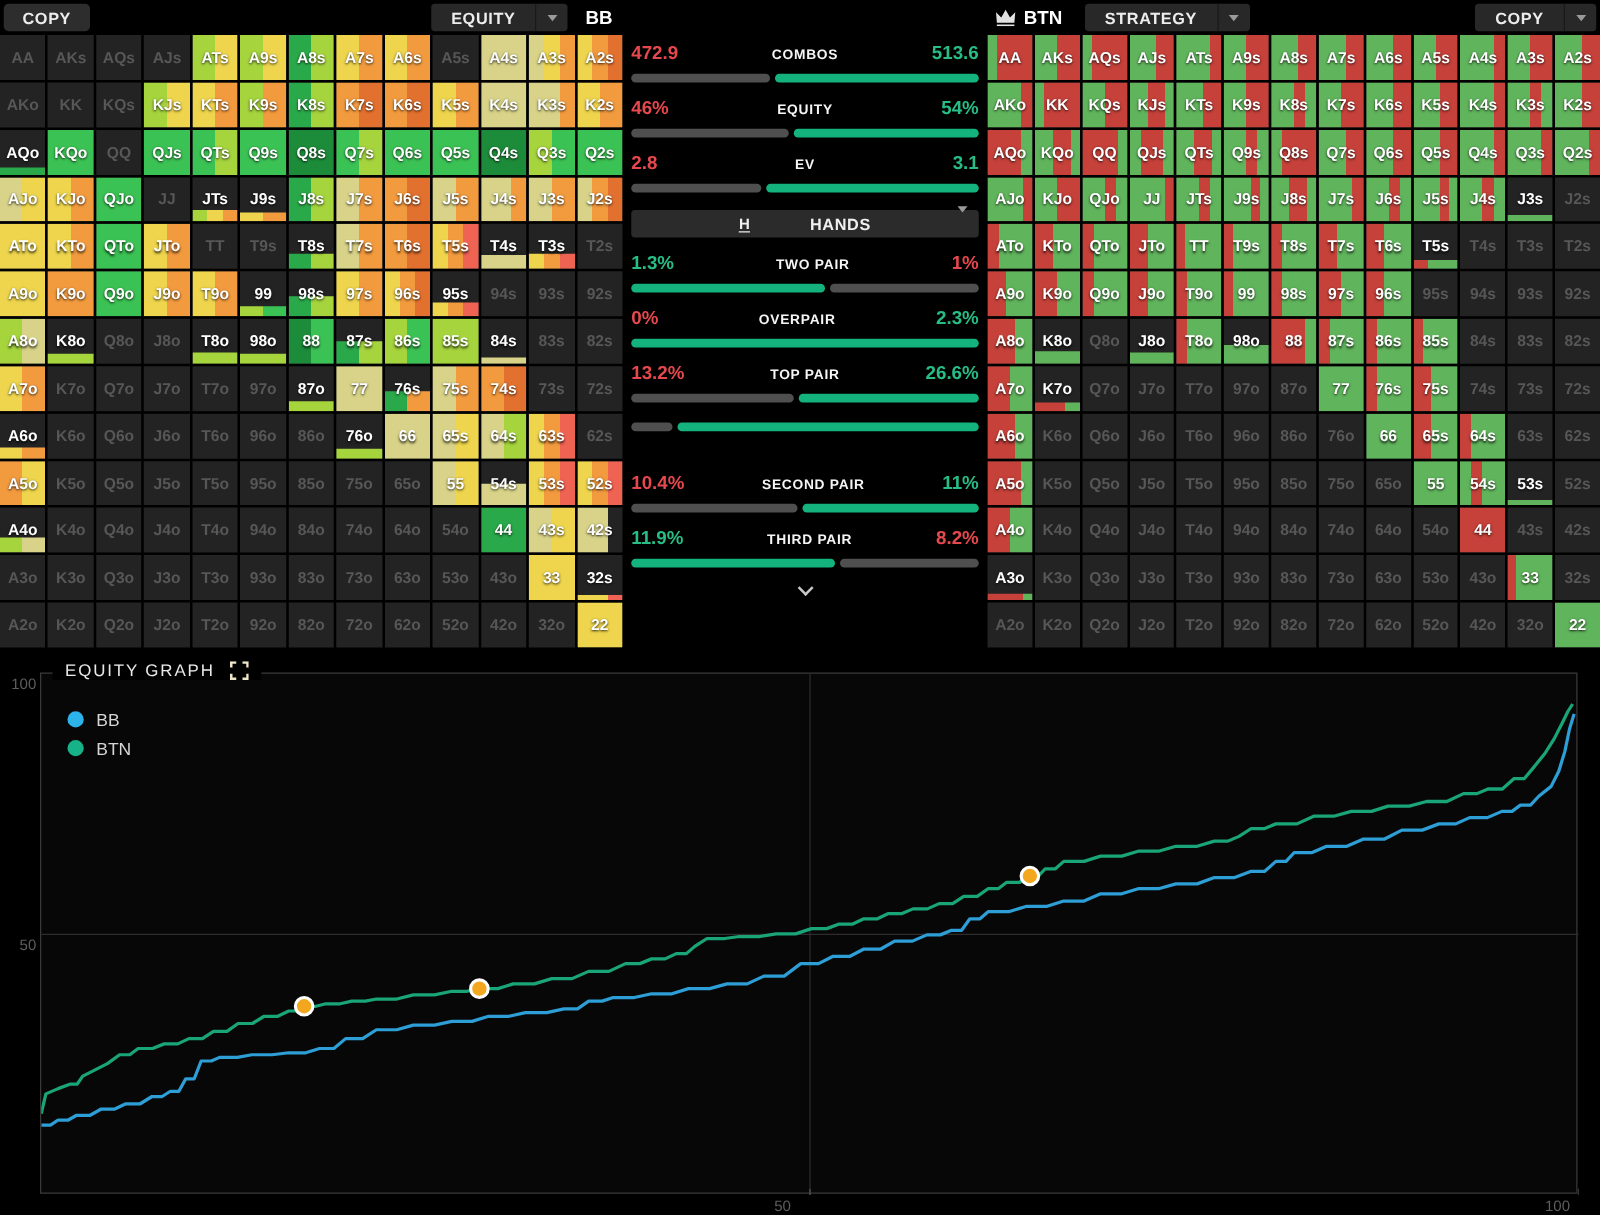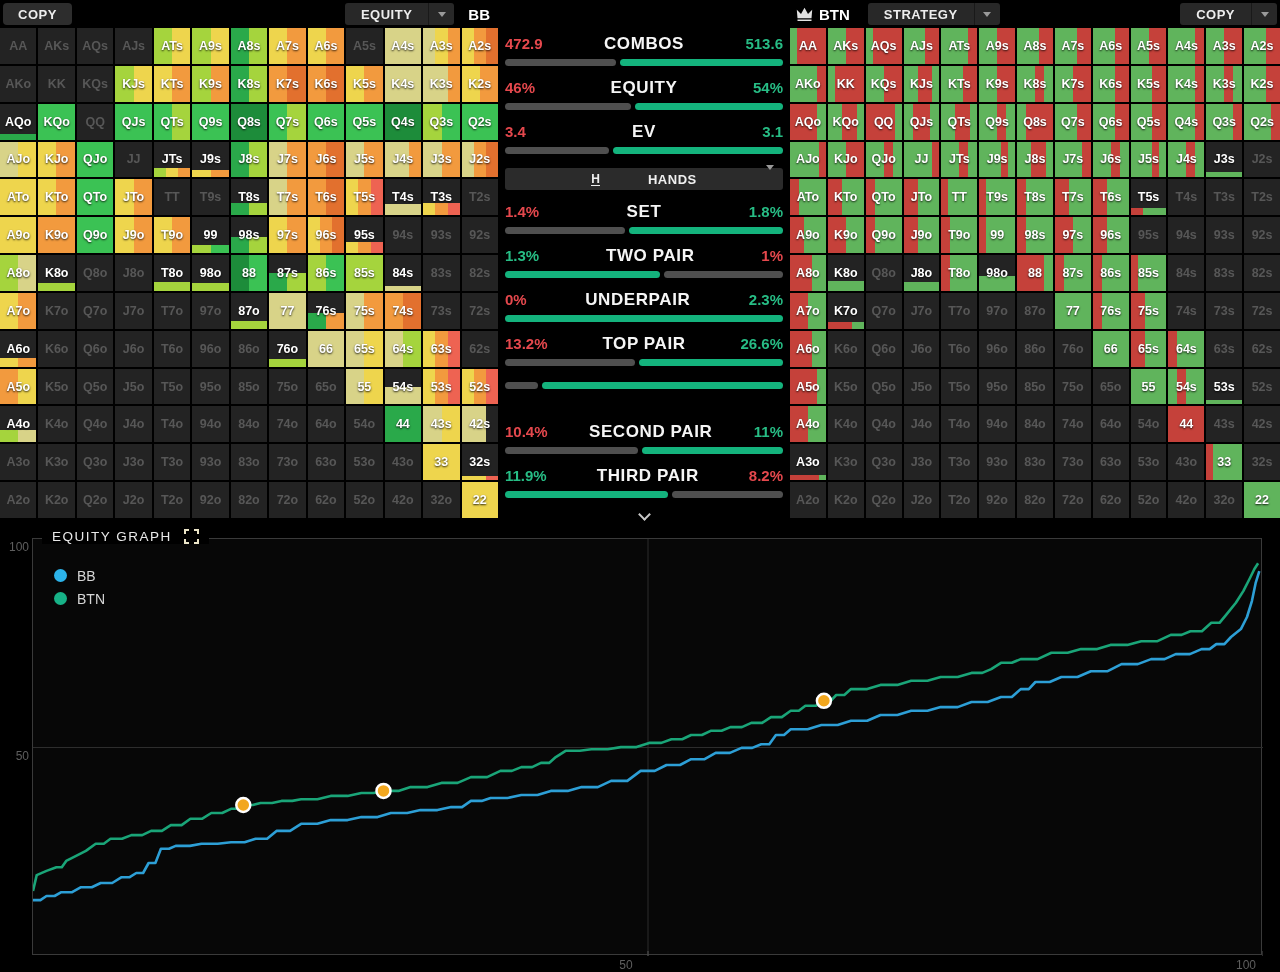--- a/index.html
+++ b/index.html
@@ -29,21 +29,21 @@
   .cell .fill { position:absolute; left:0; right:0; bottom:0; }
   .cell .lbl { position:absolute; inset:0; display:flex; align-items:center;
     justify-content:center; font-size:12.5px; font-weight:700; color:#fff;
     text-shadow:0 1px 2px rgba(0,0,0,.85); }
   .cell.folded .lbl { color:#575757; text-shadow:none; font-weight:700; }
 
   
   #center { left:498px; top:0; width:292px; height:518px; padding:28px 7px 0 7px; }
   .stat-row { height:44px; padding-top:6px; }
   .stat-top { display:flex; align-items:baseline; justify-content:space-between; height:21px; }
-  .stat-label { color:#f5f5f5; font-weight:700; font-size:17px; letter-spacing:.6px; }
+  .stat-label { color:#f5f5f5; font-weight:700; font-size:11px; letter-spacing:.6px; }
   .stat-val { font-weight:700; font-size:15px; }
   .stat-bar { margin-top:4px; height:7px; display:flex; }
   .seg { height:7px; border-radius:4px; }
   .hands-bar { margin:8px 0 6px 0; height:22px; background:#2b2b2b; border-radius:3px;
     display:flex; align-items:center; position:relative; cursor:pointer; }
   .hands-center { flex:1; display:flex; align-items:center; justify-content:center; gap:8px; }
   .h-icon { color:#f0f0f0; font-weight:700; font-size:12px; border-bottom:1.5px solid #f0f0f0;
     line-height:12px; }
   .hands-label { color:#f0f0f0; font-weight:700; font-size:13px; letter-spacing:.5px;margin-left:40px; }
   .hands-caret { position:absolute; right:9px; }
@@ -705,64 +705,53 @@
           <span class="stat-label">EQUITY</span>
           <span class="stat-val" style="color: rgb(39, 189, 133);">54%</span>
         </div>
         <div class="stat-bar">
           <div class="seg" style="width: calc(46% - 2px); margin-right: 4px; background: rgb(79, 79, 79);"></div>
           <div class="seg" style="flex: 1 1 0%; background: rgb(20, 179, 125);"></div>
         </div>
       </div>
       <div class="stat-row">
         <div class="stat-top">
-          <span class="stat-val" style="color: rgb(229, 72, 77);">3.4</span>
+          <span class="stat-val" style="color: rgb(229, 72, 77);">2.8</span>
           <span class="stat-label">EV</span>
           <span class="stat-val" style="color: rgb(39, 189, 133);">3.1</span>
         </div>
         <div class="stat-bar">
           <div class="seg" style="width: calc(38% - 2px); margin-right: 4px; background: rgb(79, 79, 79);"></div>
           <div class="seg" style="flex: 1 1 0%; background: rgb(20, 179, 125);"></div>
         </div>
       </div>
     </div>
   <div class="hands-bar">
     <div class="hands-center">
       <span class="h-icon">H</span>
       <span class="hands-label">HANDS</span>
     </div>
     <span class="hands-caret"><span class="caret"></span></span>
   </div>
   <div id="stats-hands">
       <div class="stat-row">
         <div class="stat-top">
-          <span class="stat-val" style="color: rgb(229, 72, 77);">1.4%</span>
-          <span class="stat-label">SET</span>
-          <span class="stat-val" style="color: rgb(39, 189, 133);">1.8%</span>
-        </div>
-        <div class="stat-bar">
-          <div class="seg" style="width: calc(43.8% - 2px); margin-right: 4px; background: rgb(79, 79, 79);"></div>
-          <div class="seg" style="flex: 1 1 0%; background: rgb(20, 179, 125);"></div>
-        </div>
-      </div>
-      <div class="stat-row">
-        <div class="stat-top">
           <span class="stat-val" style="color: rgb(39, 189, 133);">1.3%</span>
           <span class="stat-label">TWO PAIR</span>
           <span class="stat-val" style="color: rgb(229, 72, 77);">1%</span>
         </div>
         <div class="stat-bar">
           <div class="seg" style="width: calc(56.5% - 2px); margin-right: 4px; background: rgb(20, 179, 125);"></div>
           <div class="seg" style="flex: 1 1 0%; background: rgb(79, 79, 79);"></div>
         </div>
       </div>
       <div class="stat-row">
         <div class="stat-top">
           <span class="stat-val" style="color: rgb(229, 72, 77);">0%</span>
-          <span class="stat-label">UNDERPAIR</span>
+          <span class="stat-label">OVERPAIR</span>
           <span class="stat-val" style="color: rgb(39, 189, 133);">2.3%</span>
         </div>
         <div class="stat-bar">
           <div class="seg" style="flex: 1 1 0%; background: rgb(20, 179, 125);"></div>
         </div>
       </div>
       <div class="stat-row">
         <div class="stat-top">
           <span class="stat-val" style="color: rgb(229, 72, 77);">13.2%</span>
           <span class="stat-label">TOP PAIR</span>

